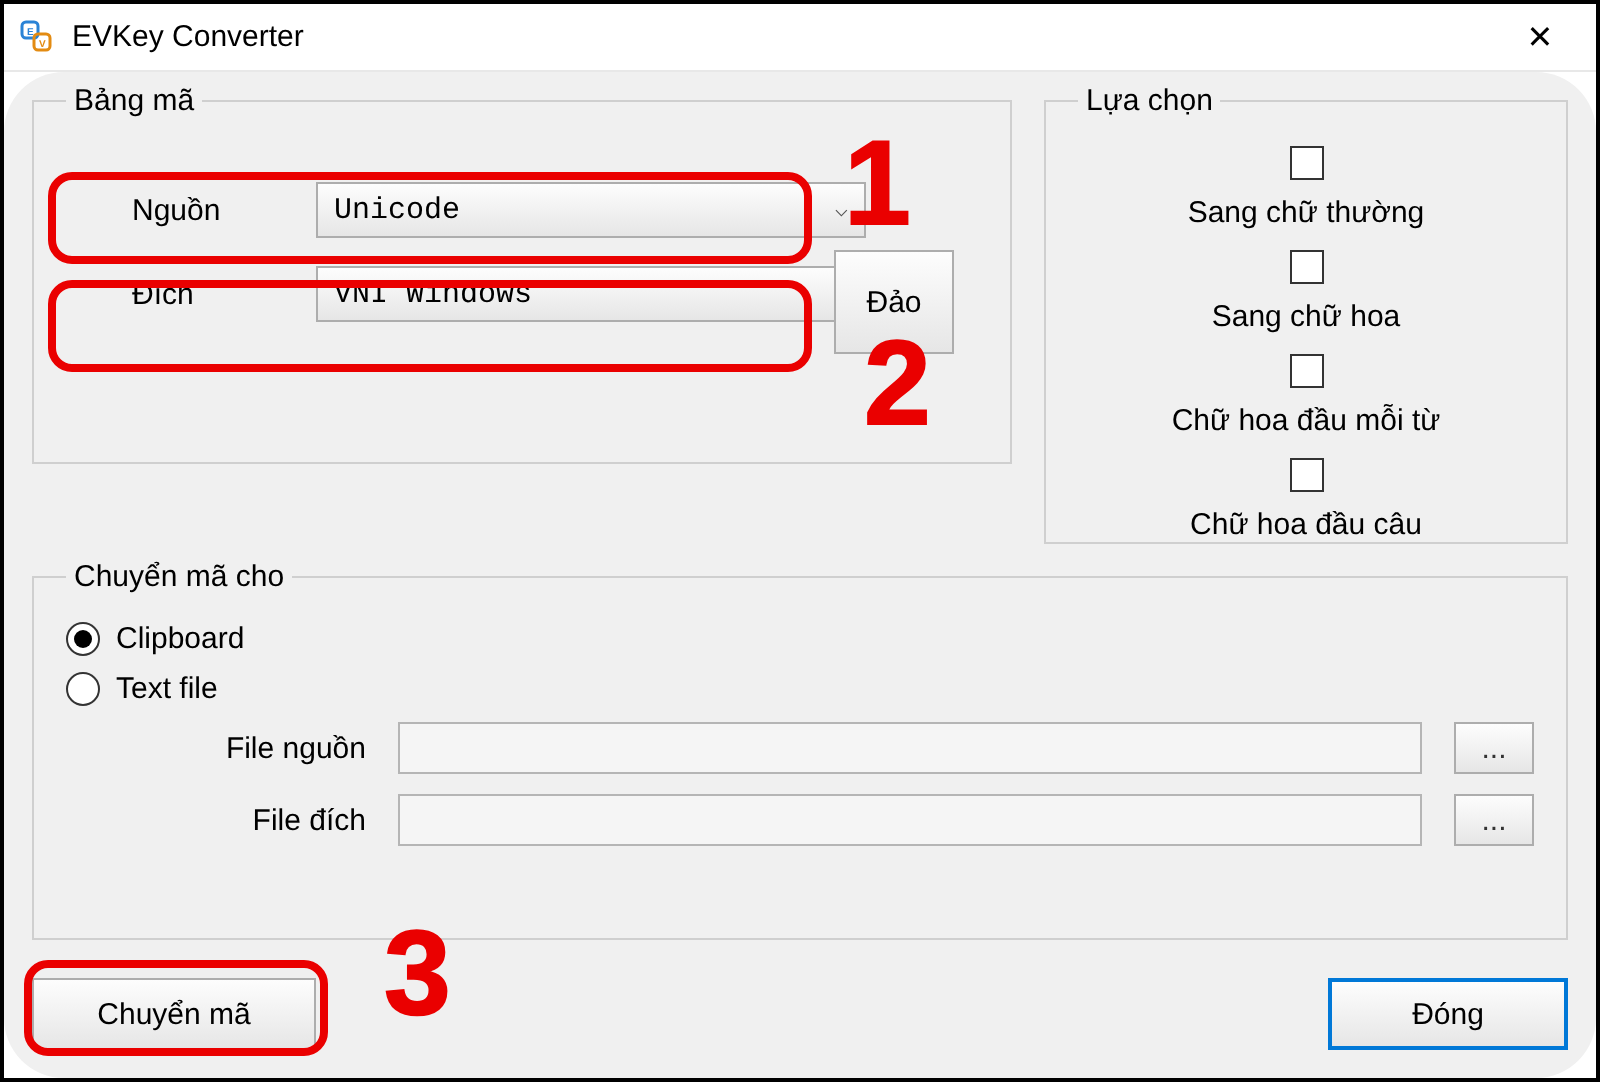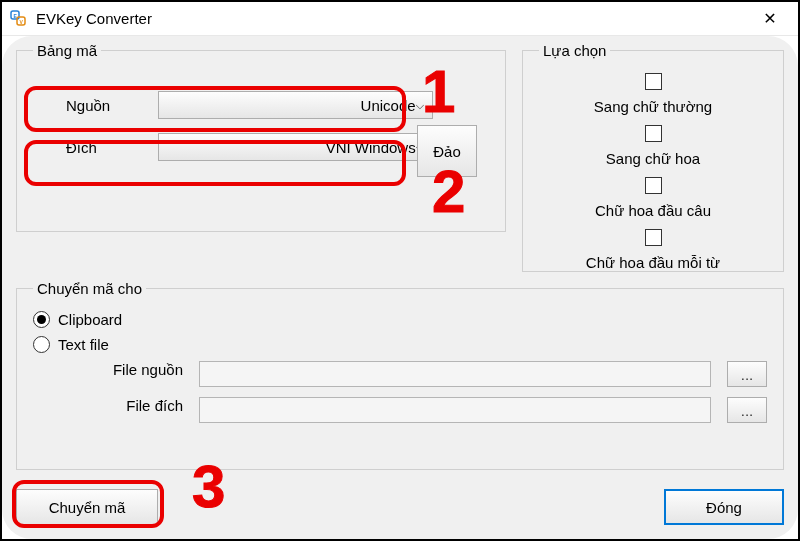--- a/index.html
+++ b/index.html
@@ -63,23 +63,24 @@
   .row {
     display: flex; align-items: center;
     margin-bottom: 14px;
   }
   .row .lbl { width: 92px; color:#000;margin-left:33px; }
   .combo {
     flex: none;
     width: 275px; height: 28px;
     border: 1px solid #adadad;
     background: linear-gradient(#fdfdfd,#e6e6e6);
-    display: flex; align-items: center; justify-content: flex-end;
+    display: flex; align-items: center; justify-content: space-between;
     padding: 0 8px;
     color: #000;
+    font-family: Liberation Mono, monospace;
   }
   .combo .chev { font-size: 11px; color:#555; }
   .btn {
     border: 1px solid #adadad;
     background: linear-gradient(#fdfdfd,#e6e6e6);
     height: 30px;
     padding: 0 16px;
     color: #000;
     display: inline-flex; align-items:center; justify-content:center;
     font-size: 15px;
@@ -98,21 +99,21 @@
   .radio-row {
     display:flex; align-items:center; gap:8px; margin-bottom:8px; color:#000;
   }
   .radio-row .radio {
     width:17px; height:17px; border:1px solid #333; border-radius:50%; background:#fff;
     display:flex; align-items:center; justify-content:center;
   }
   .radio-row .radio.checked::after {
     content:""; width:9px; height:9px; border-radius:50%; background:#000;
   }
-  .file-row { display:flex; align-items:flex-start; gap:16px; margin-left:60px; margin-bottom:10px; }
+  .file-row { display:flex; align-items:center; gap:16px; margin-left:60px; margin-bottom:10px; }
   .file-row .flabel { width:90px; text-align:right; color:#000;}
   .file-input {
     flex:1; height:26px; border:1px solid #b5b5b5; background:#f5f5f5;
   }
   .file-btn {
     width:40px; height:26px; border:1px solid #adadad;
     background: linear-gradient(#fdfdfd,#e6e6e6);
     display:flex;align-items:center;justify-content:center;color:#333;
   }
   .bottom-buttons {
@@ -181,25 +182,25 @@
     <div class="chk-row">
         <span class="chk"></span>
         <span>Sang chữ thường</span>
       </div>
     <div class="chk-row">
         <span class="chk"></span>
         <span>Sang chữ hoa</span>
       </div>
     <div class="chk-row">
         <span class="chk"></span>
+        <span>Chữ hoa đầu mỗi từ</span>
+      </div>
+    <div class="chk-row">
+        <span class="chk"></span>
         <span>Chữ hoa đầu câu</span>
-      </div>
-    <div class="chk-row">
-        <span class="chk"></span>
-        <span>Chữ hoa đầu mỗi từ</span>
       </div>
   </fieldset>
 
   <fieldset class="fs-chuyenma">
     <legend>Chuyển mã cho</legend>
     <div class="radio-row">
         <span class="radio checked"></span>
         <span>Clipboard</span>
       </div>
     <div class="radio-row">

